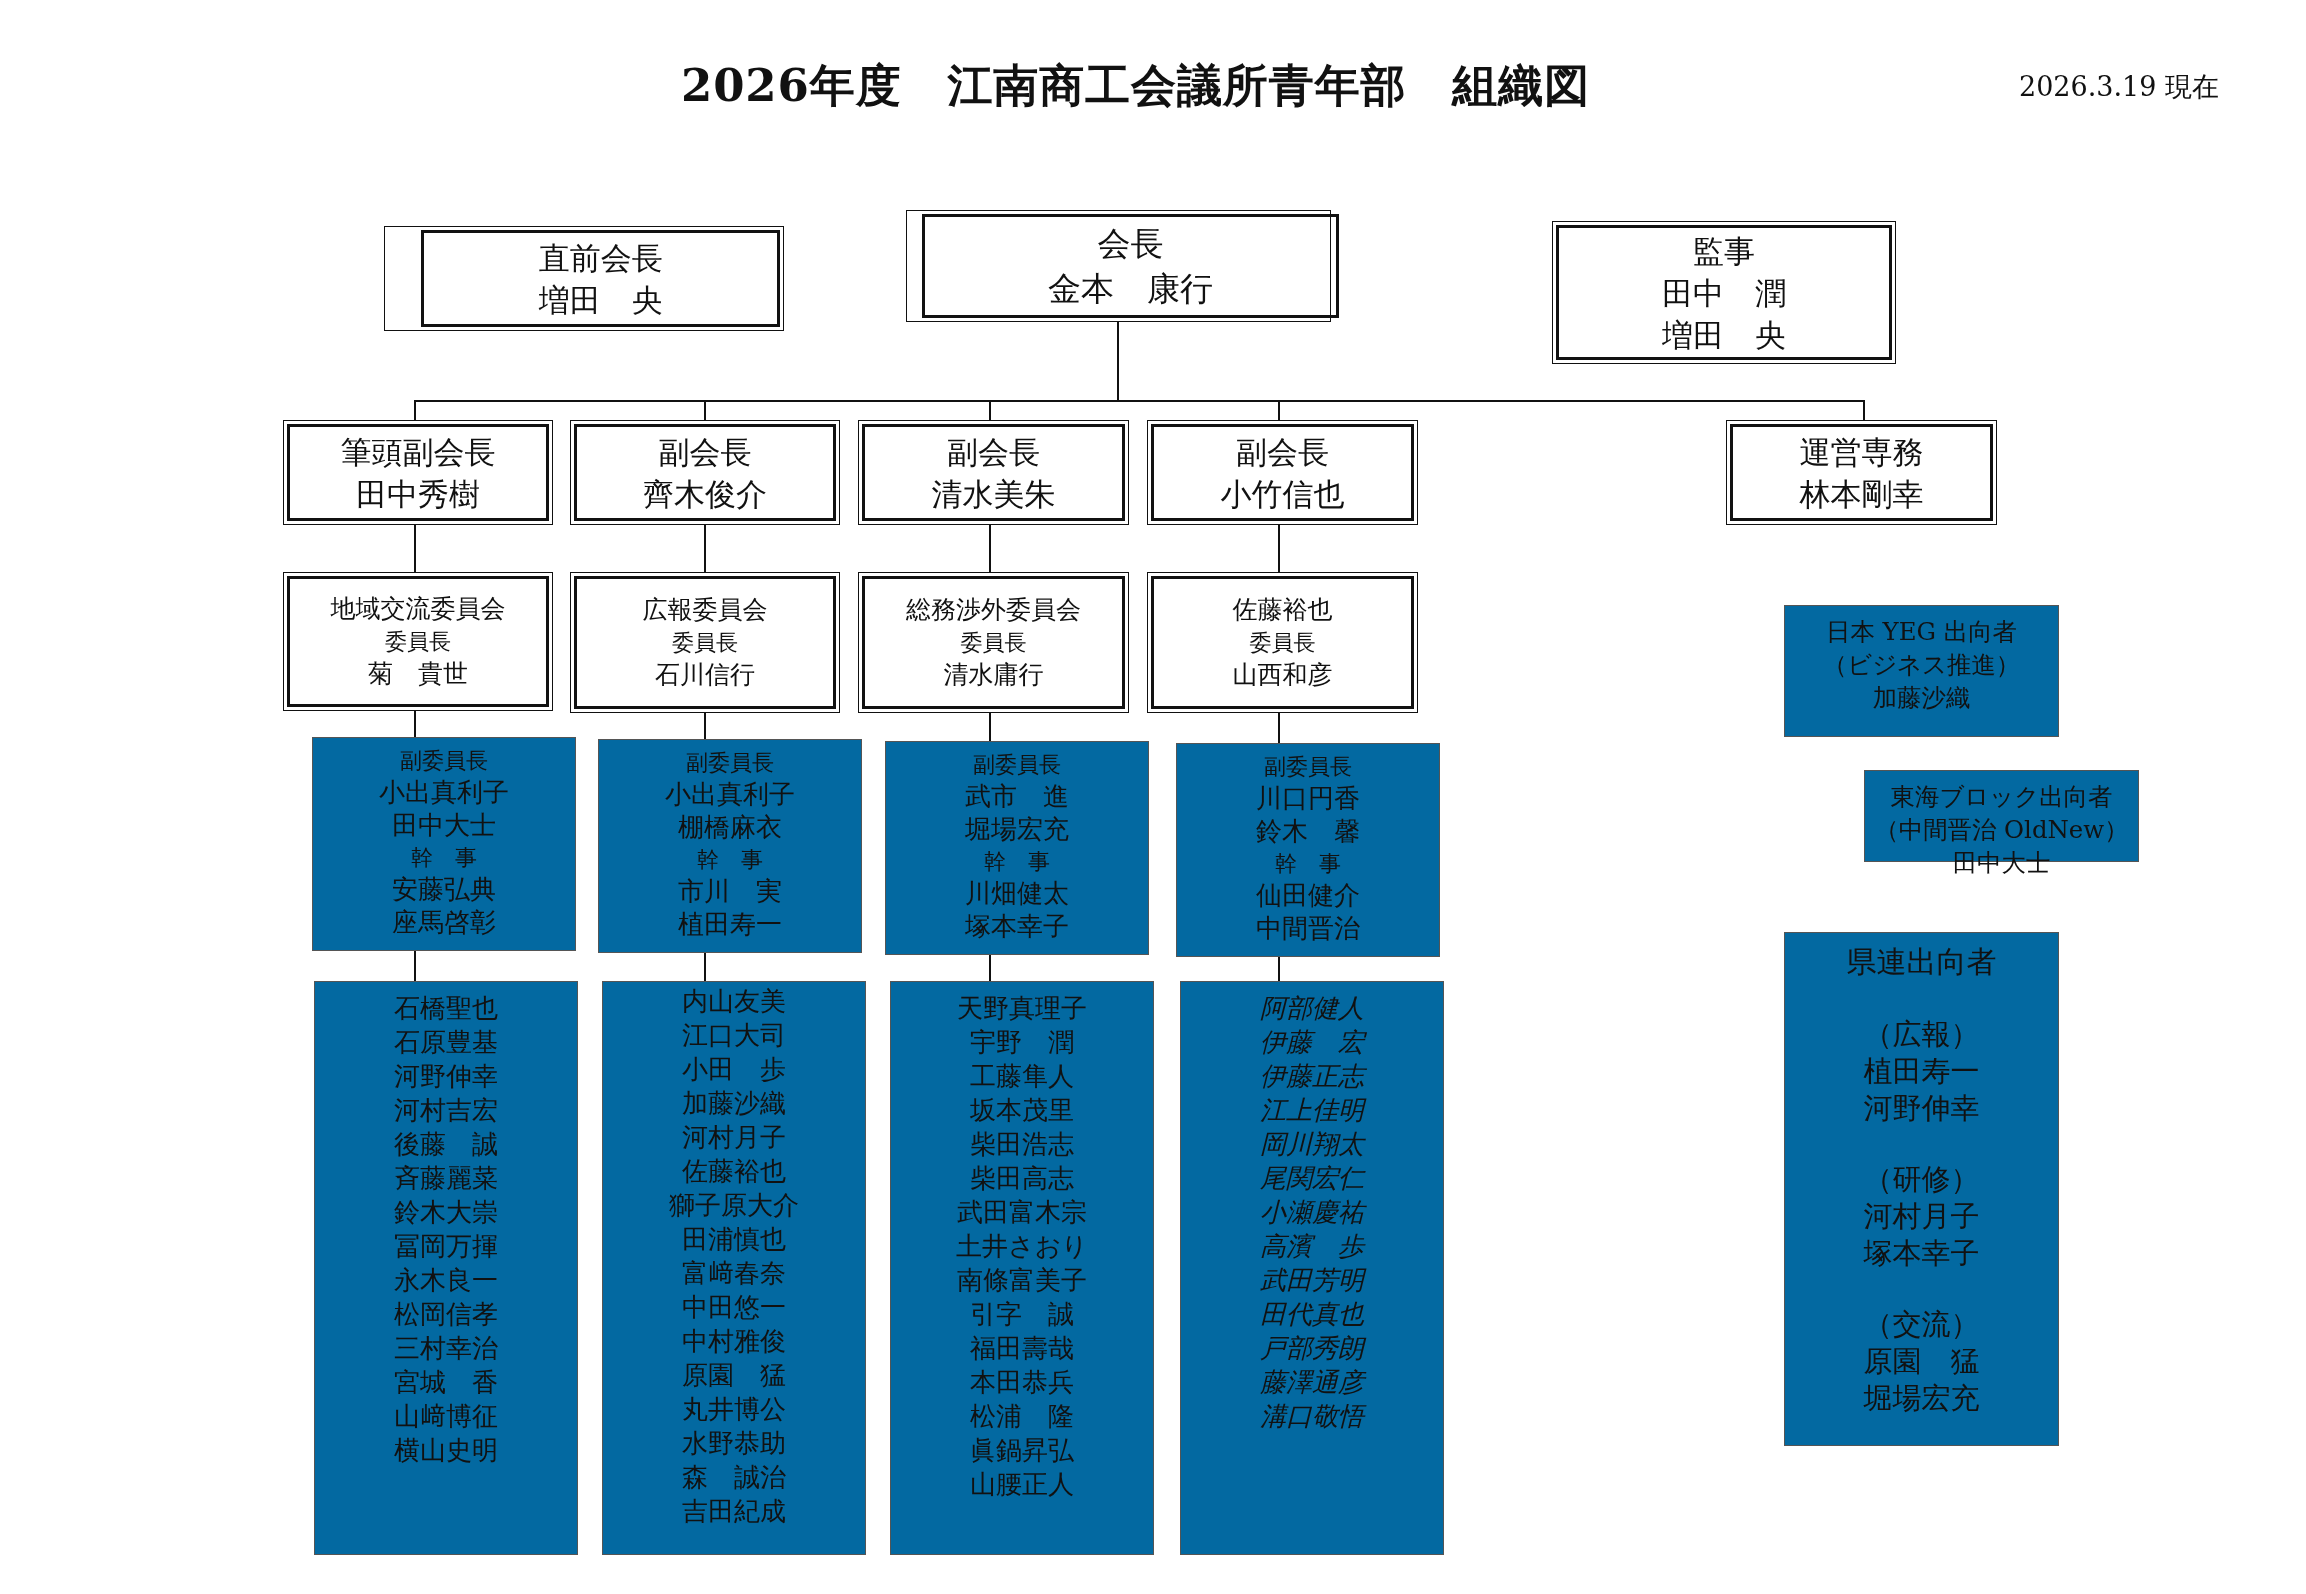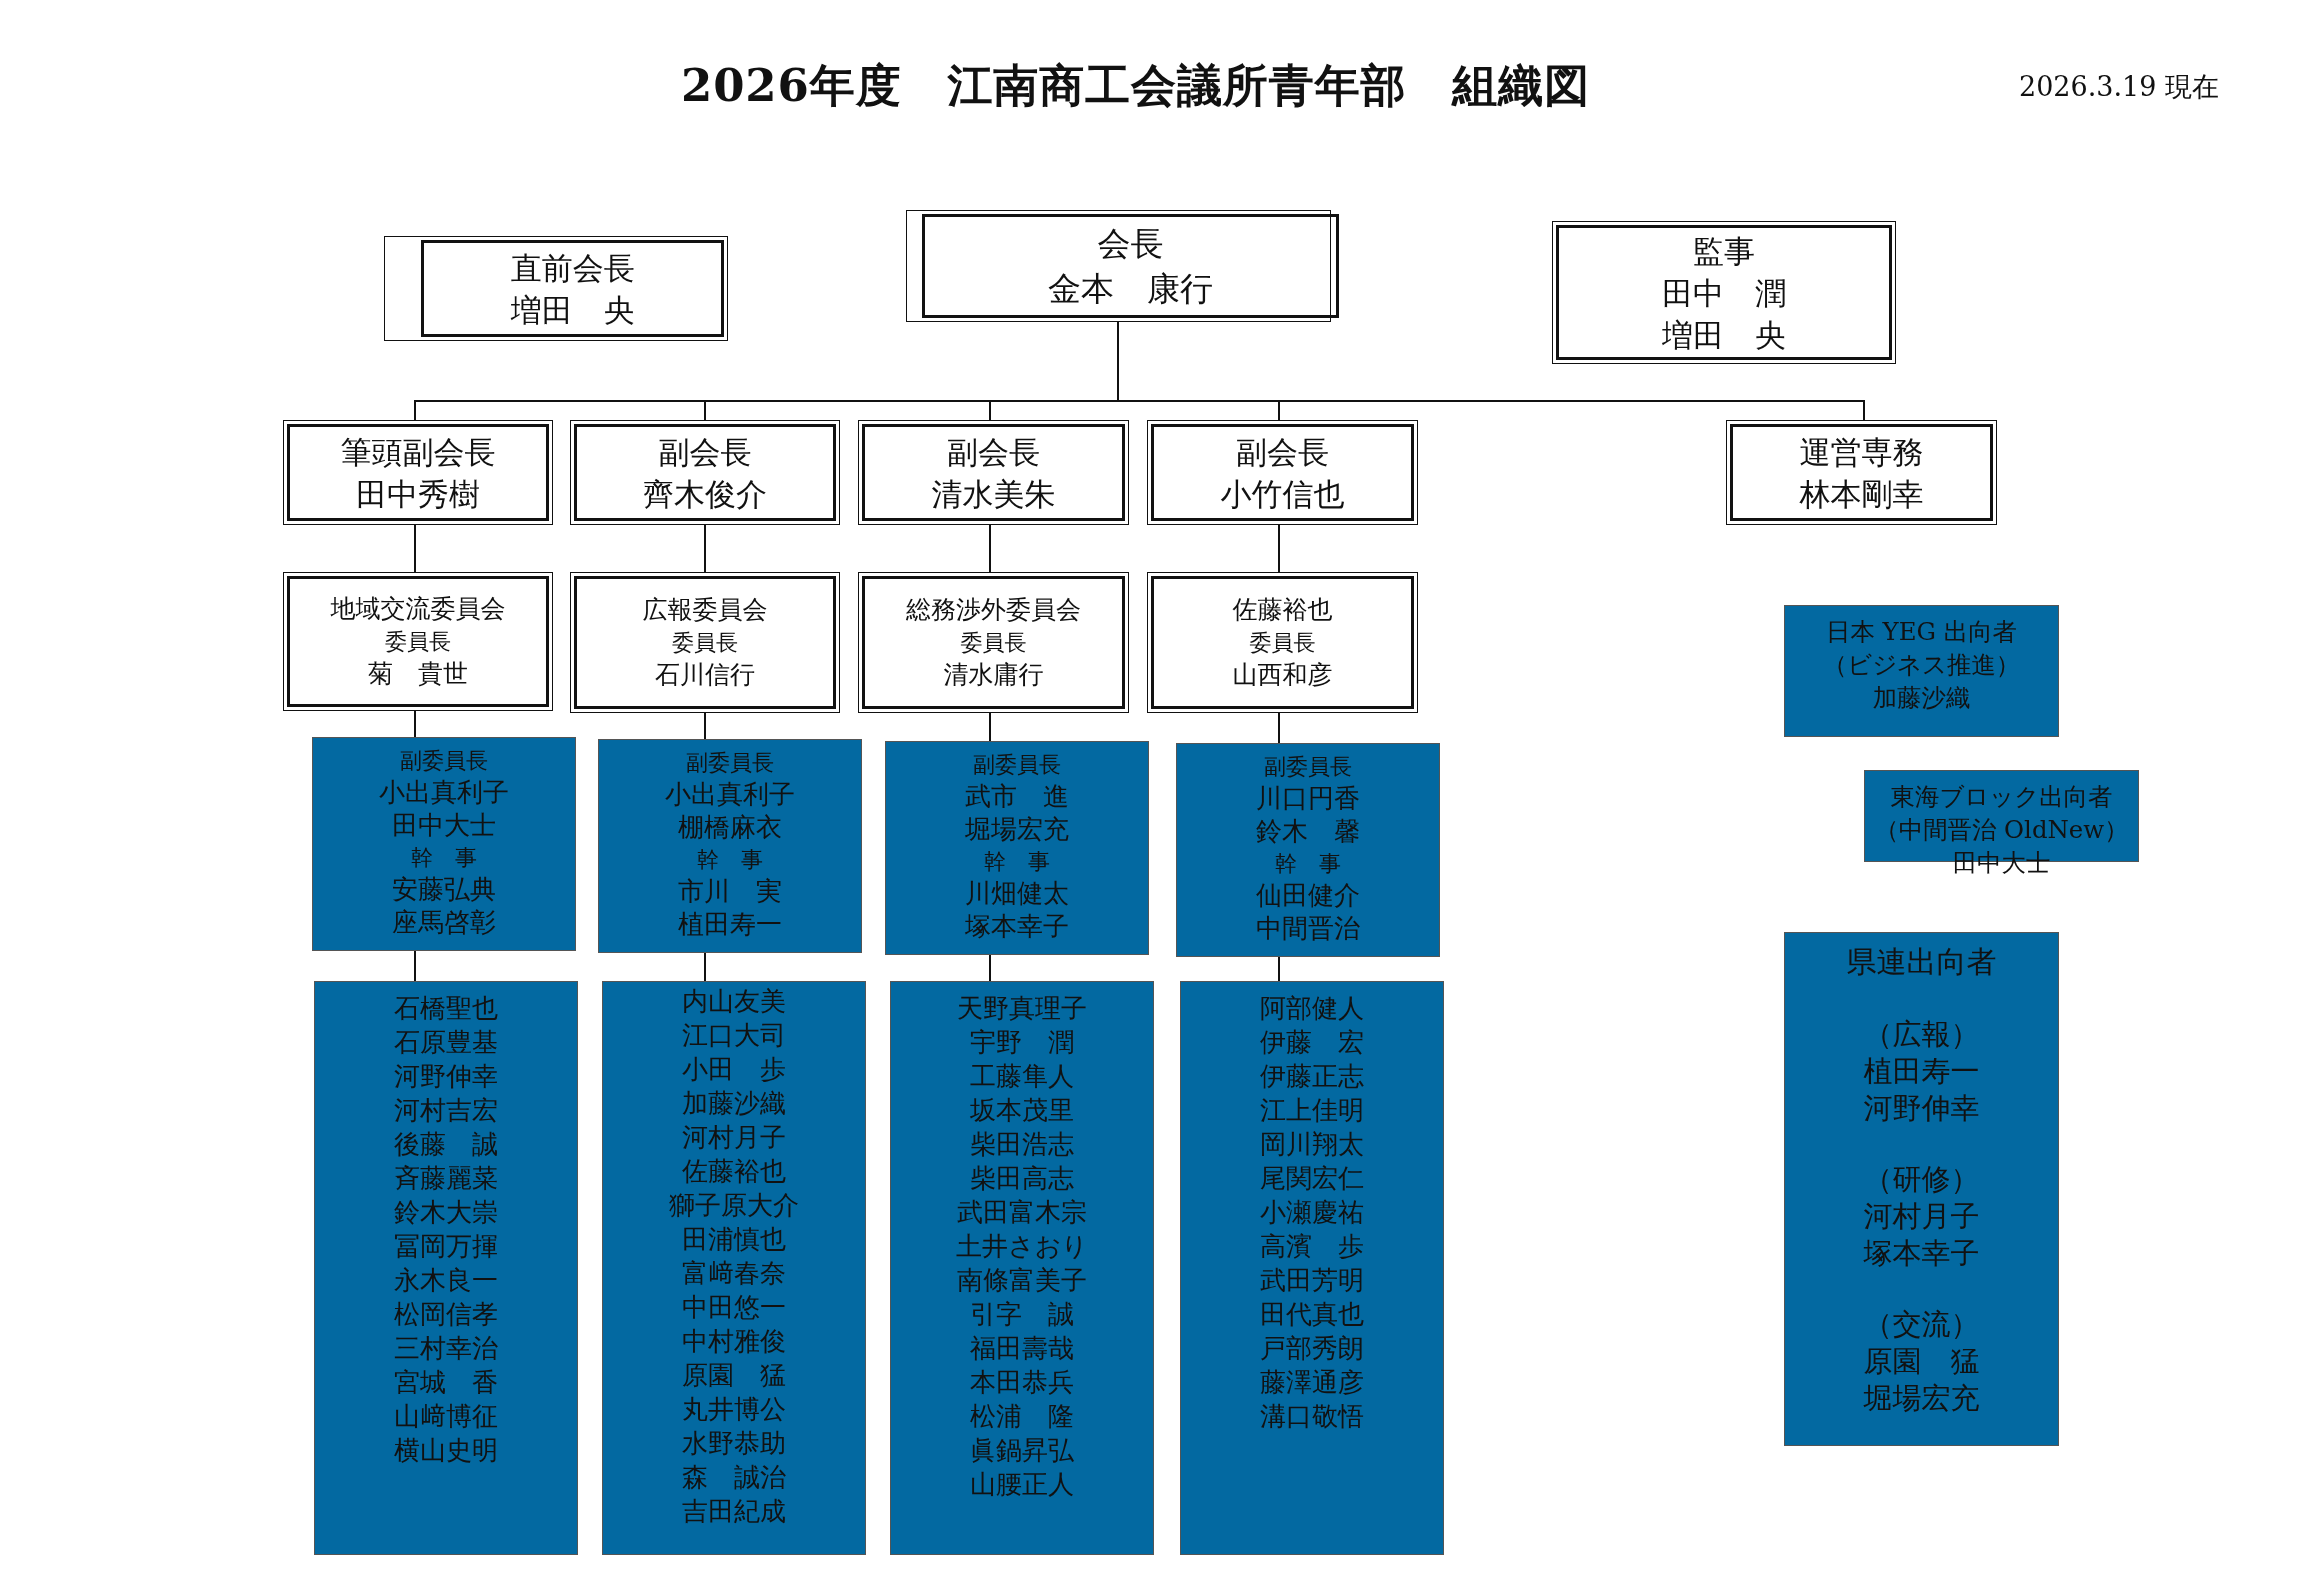--- a/index.html
+++ b/index.html
@@ -44,21 +44,21 @@
 <div class="line" style="left:704px;top:400px;width:1.8px;height:22px;"></div>
 <div class="line" style="left:989px;top:400px;width:1.8px;height:22px;"></div>
 <div class="line" style="left:1278px;top:400px;width:1.8px;height:22px;"></div>
 <div class="line" style="left:1863px;top:400px;width:1.8px;height:22px;"></div>
 
 <div class="line" style="left:414px;top:523px;width:1.8px;height:460px;"></div>
 <div class="line" style="left:704px;top:523px;width:1.8px;height:460px;"></div>
 <div class="line" style="left:989px;top:523px;width:1.8px;height:460px;"></div>
 <div class="line" style="left:1278px;top:523px;width:1.8px;height:460px;"></div>
 
-<div class="dbl" style="left:384px;top:236px;width:344px;height:105px;padding-left:36px;">
+<div class="dbl" style="left:384px;top:226px;width:400px;height:105px;padding-left:36px;">
   <div class="inner t34">
     <div>直前会長</div>
     <div class="nm">増田　央</div>
   </div>
 </div>
 
 <div class="dbl" style="left:906px;top:210px;width:425px;height:112px;">
   <div class="inner t36">
     <div>会長</div>
     <div class="nm">金本　康行</div>
@@ -210,21 +210,21 @@
   <div class="nm">武田富木宗</div>
   <div class="nm">土井さおり</div>
   <div class="nm">南條富美子</div>
   <div class="nm">引字　誠</div>
   <div class="nm">福田壽哉</div>
   <div class="nm">本田恭兵</div>
   <div class="nm">松浦　隆</div>
   <div class="nm">眞鍋昇弘</div>
   <div class="nm">山腰正人</div>
 </div>
-<div class="sng members" style="left:1156px;top:981px;width:264px;height:574px;">
+<div class="sng members" style="left:1156px;top:981px;width:264px;height:574px;font-style:italic;">
   <div class="nm">阿部健人</div>
   <div class="nm">伊藤　宏</div>
   <div class="nm">伊藤正志</div>
   <div class="nm">江上佳明</div>
   <div class="nm">岡川翔太</div>
   <div class="nm">尾関宏仁</div>
   <div class="nm">小瀬慶祐</div>
   <div class="nm">高濱　歩</div>
   <div class="nm">武田芳明</div>
   <div class="nm">田代真也</div>

